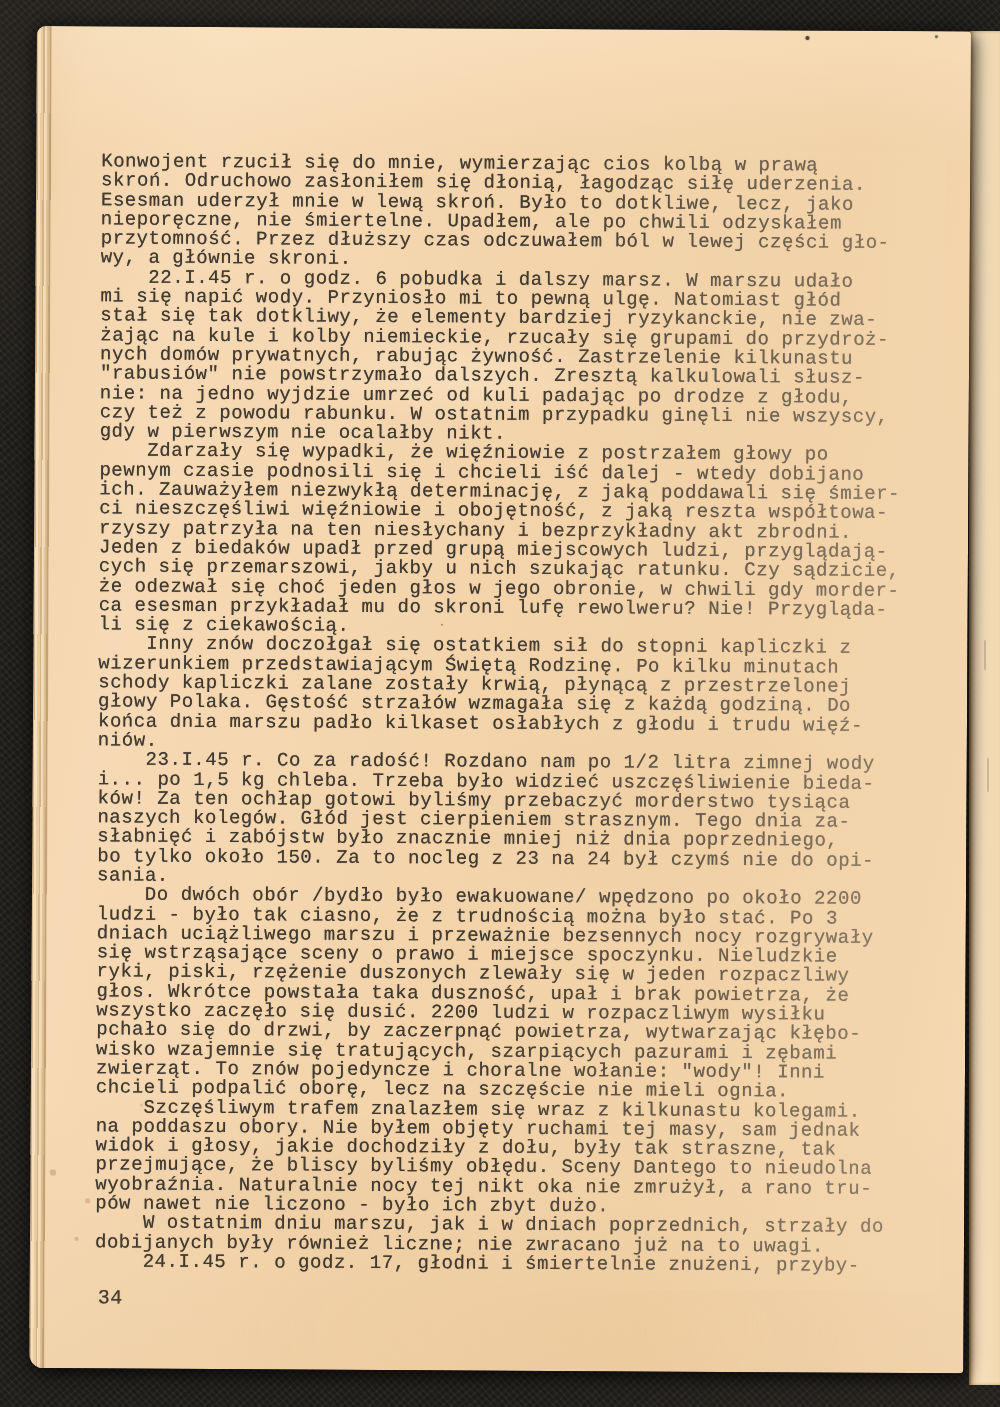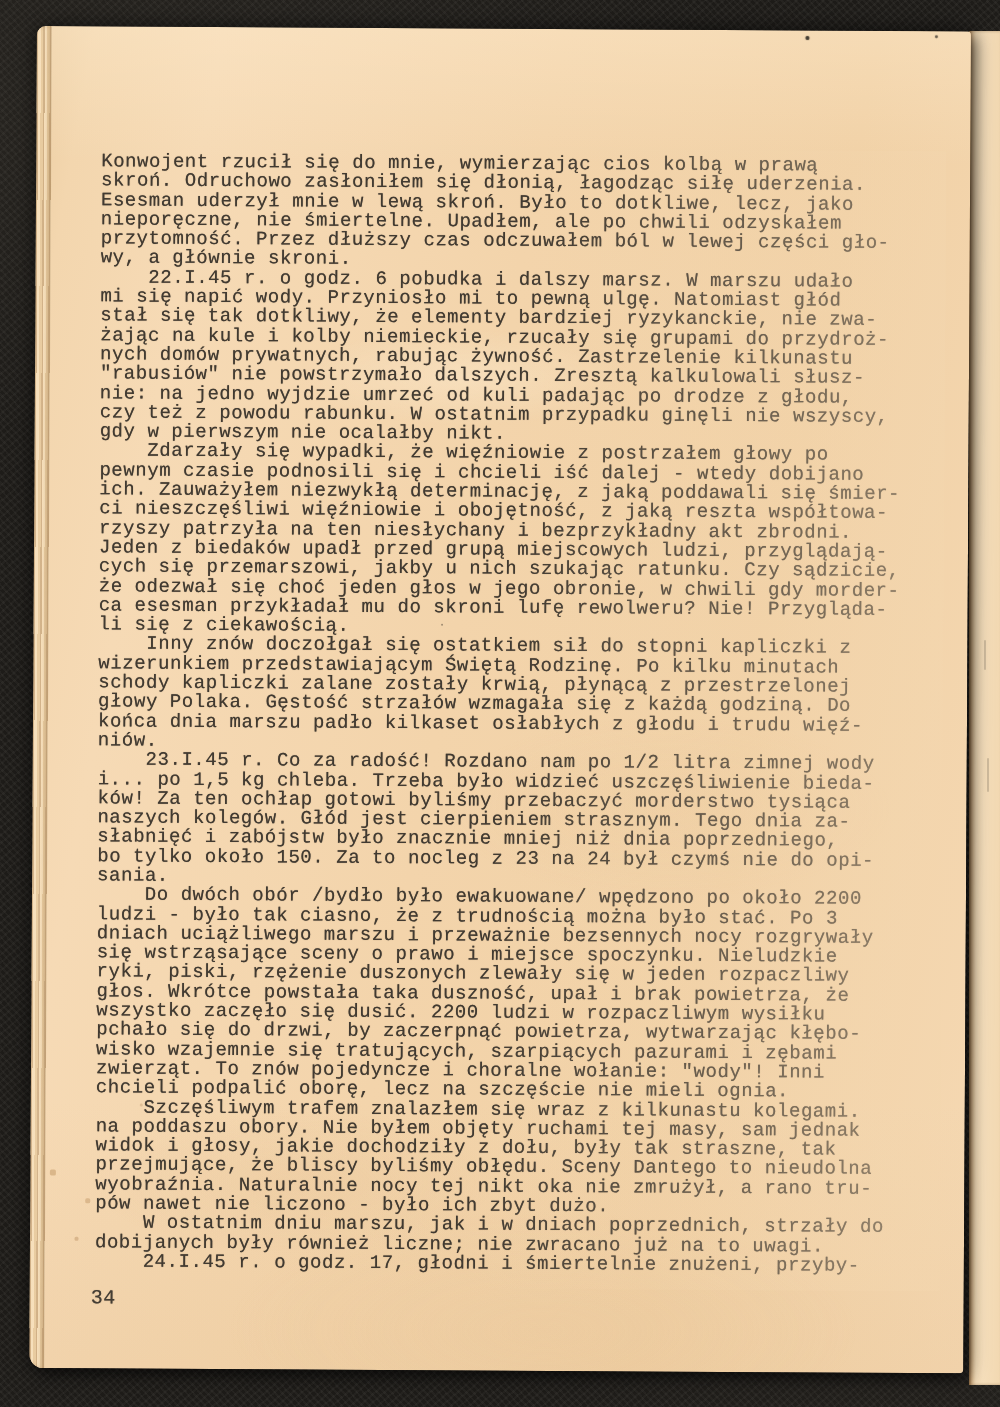--- a/index.html
+++ b/index.html
@@ -78,21 +78,21 @@
     position: absolute;
     left: 60px; top: 120px; width: 850px; height: 1140px;
     background: linear-gradient(93deg,
       rgba(243,214,174,0) 48%,
       rgba(243,214,174,0.22) 72%,
       rgba(243,214,174,0.48) 97%);
     pointer-events: none;
   }
   .page-number {
     position: absolute;
-    left: 61px; top: 1260px;
+    left: 68px; top: 1260px;
     font-size: 20px;
     letter-spacing: 0.6px;
     color: #453e34;
     text-shadow: 0 0 0.7px rgba(62,54,44,0.7);
   }
   
   .spots {
     position: absolute; left: 0; top: 0; width: 1px; height: 1px;
     background: transparent; border-radius: 50%;
     box-shadow:

